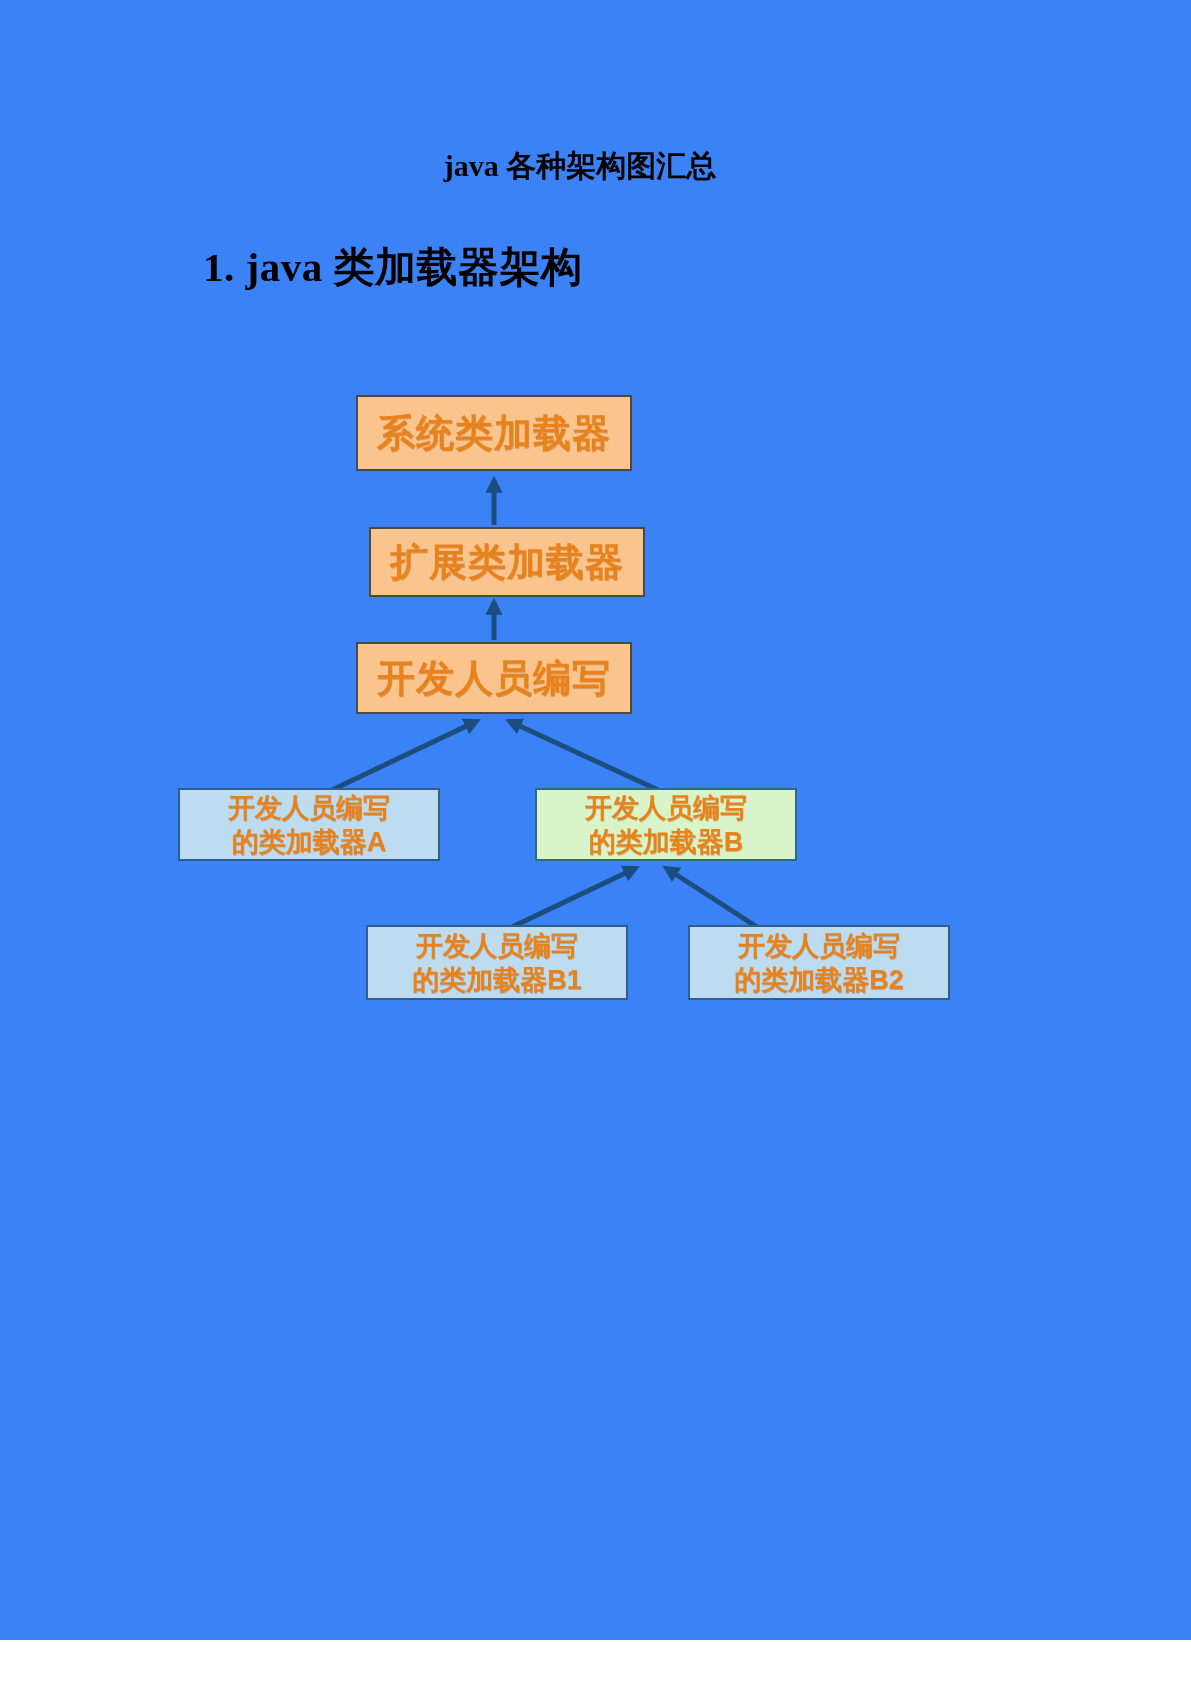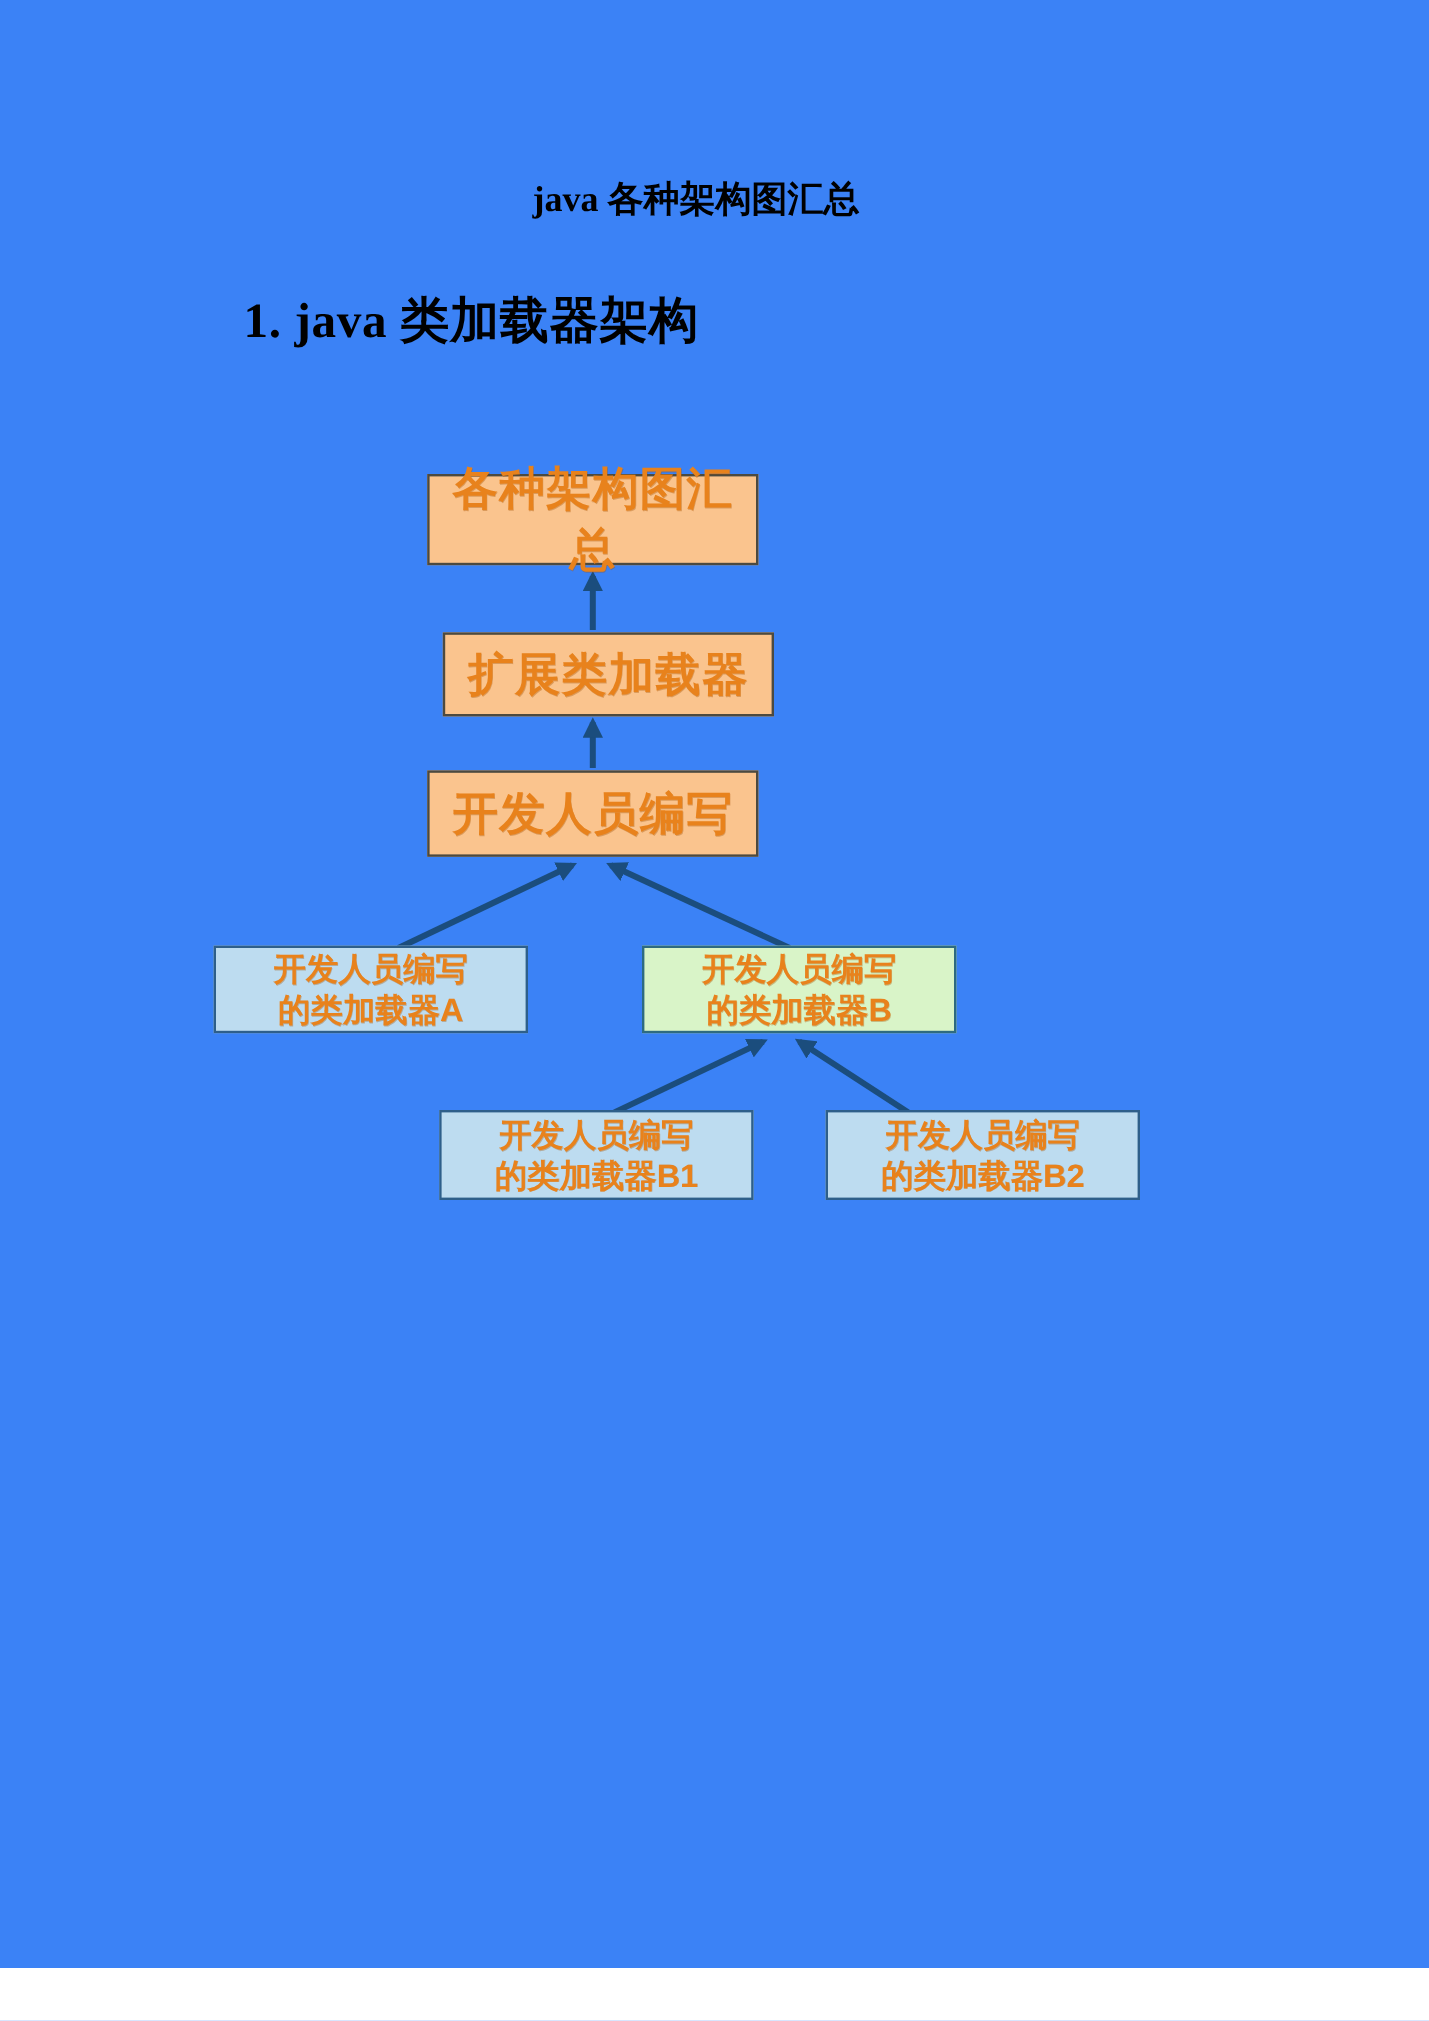--- a/index.html
+++ b/index.html
@@ -112,21 +112,21 @@
         </marker>
       </defs>
       <line x1="494" y1="185" x2="494" y2="140" stroke="#1b4d7d" stroke-width="5" marker-end="url(#ah)"></line>
       <line x1="494" y1="300" x2="494" y2="262" stroke="#1b4d7d" stroke-width="5" marker-end="url(#ah)"></line>
       <line x1="332" y1="450" x2="477" y2="381" stroke="#1b4d7d" stroke-width="5" marker-end="url(#ah)"></line>
       <line x1="658" y1="450" x2="509" y2="381" stroke="#1b4d7d" stroke-width="5" marker-end="url(#ah)"></line>
       <line x1="512" y1="587" x2="636" y2="528" stroke="#1b4d7d" stroke-width="5" marker-end="url(#ah)"></line>
       <line x1="757" y1="587" x2="666" y2="528" stroke="#1b4d7d" stroke-width="5" marker-end="url(#ah)"></line>
     </svg>
 
-    <div class="node node-orange" id="node-bootstrap">各种架构图汇总</div>
+    <div class="node node-orange" id="node-bootstrap">系统类加载器</div>
 
     <div class="node node-orange" id="node-extension">扩展类加载器</div>
 
     <div class="node node-orange" id="node-system">开发人员编写</div>
 
     <div class="node node-blue" id="node-loaderA">开发人员编写
 的类加载器A</div>
 
     <div class="node node-green" id="node-loaderB">开发人员编写
 的类加载器B</div>

